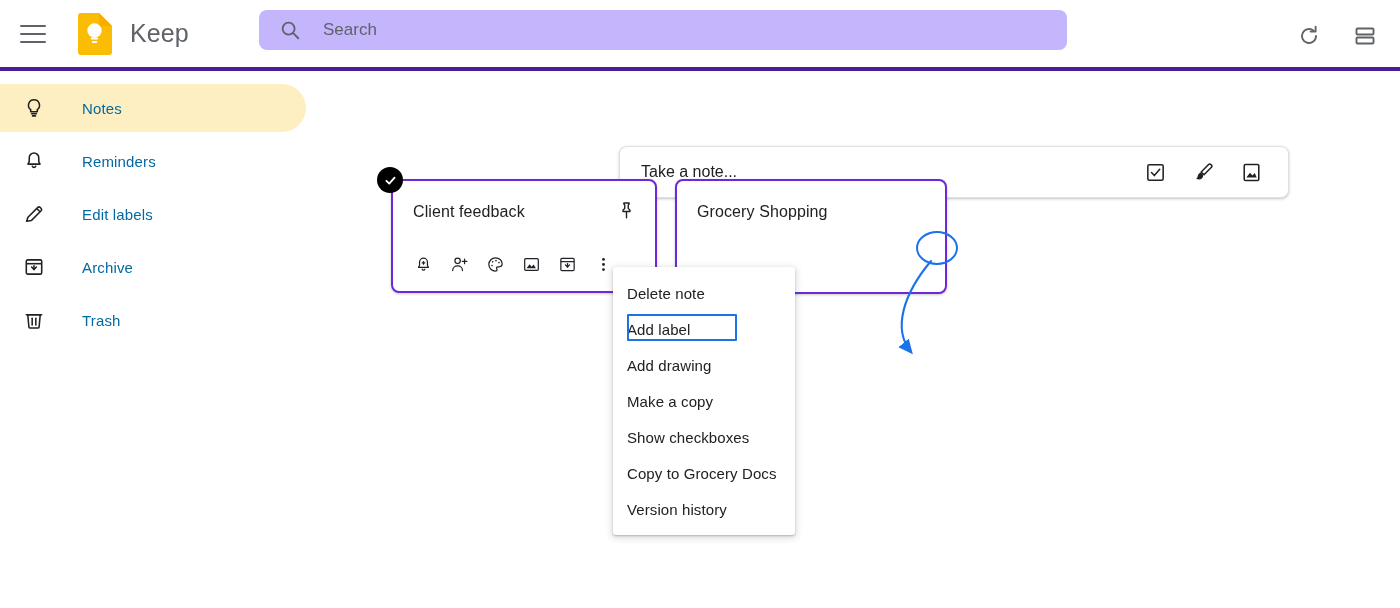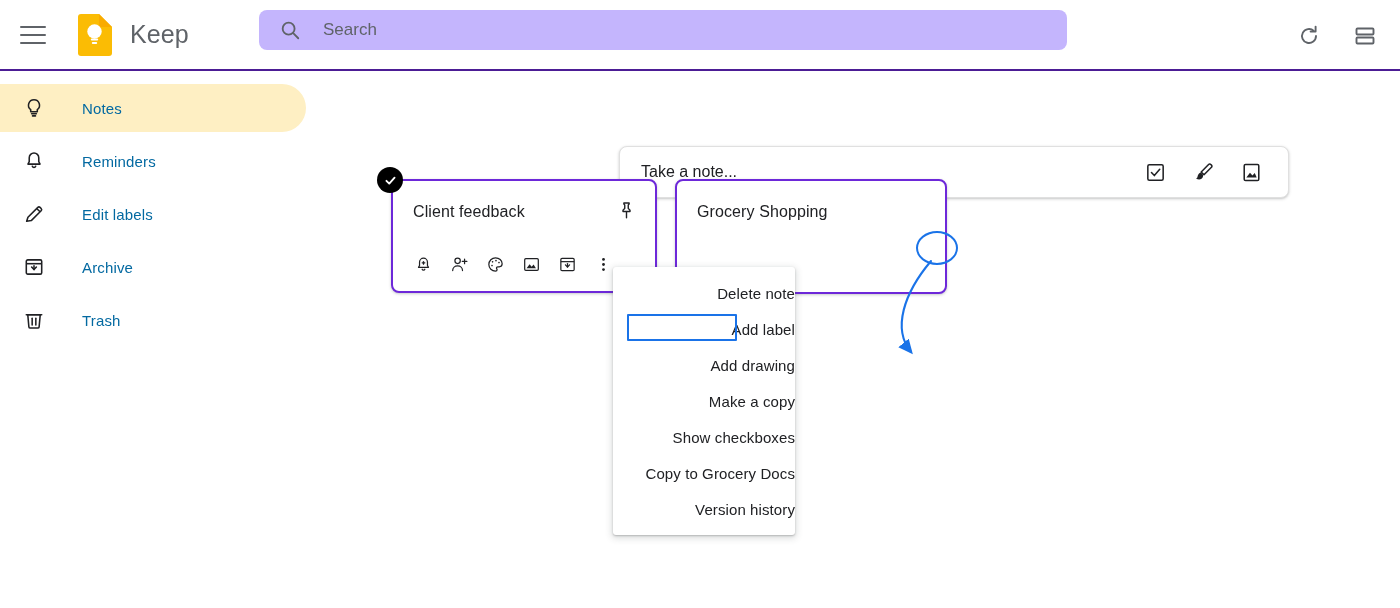--- a/index.html
+++ b/index.html
@@ -9,21 +9,21 @@
     overflow: hidden;
     background: #ffffff;
     font-family: "Liberation Sans", sans-serif;
     -webkit-font-smoothing: antialiased;
   }
   .app { position: relative; width: 1400px; height: 608px; background:#fff; }
 
   
   .header {
     position: absolute; top: 0; left: 0; width: 1400px; height: 71px;
-    background: #fff; border-bottom: 2px solid #4c1d95;
+    background: #fff; border-bottom: 4px solid #4c1d95;
     display: flex; align-items: center;
   }
   .hamburger {
     width: 46px; height: 46px; margin-left: 10px;
     display: flex; flex-direction: column; justify-content: center; align-items: center;
     cursor: pointer; border-radius: 50%;
   }
   .hamburger span {
     display:block; width: 26px; height: 2px; background: #5f6368; margin: 3px 0; border-radius:1px;
   }
@@ -107,21 +107,21 @@
   .ctx-menu {
     position:absolute; left: 307px; top: 196px;
     width: 182px;
     background:#fff; border-radius: 3px;
     box-shadow: 0 2px 6px 2px rgba(60,64,67,.15), 0 1px 2px 0 rgba(60,64,67,.30);
     padding: 8px 0;
   }
   .ctx-item {
     height: 36px; display:flex; align-items:center;
     padding-left: 14px; font-size: 15px; color: #202124; cursor:pointer;
-    letter-spacing: .1px; white-space: nowrap; justify-content: flex-end;
+    letter-spacing: .1px; white-space: nowrap;
   }
   .ctx-item.focused {
     position:relative;
   }
   .ctx-item.focused .focus-ring {
     position:absolute; left: 14px; top: 3px; right: 58px; height: 27px;
     border: 2px solid #1a73e8; border-radius: 1px; pointer-events:none;
   }
 
   

